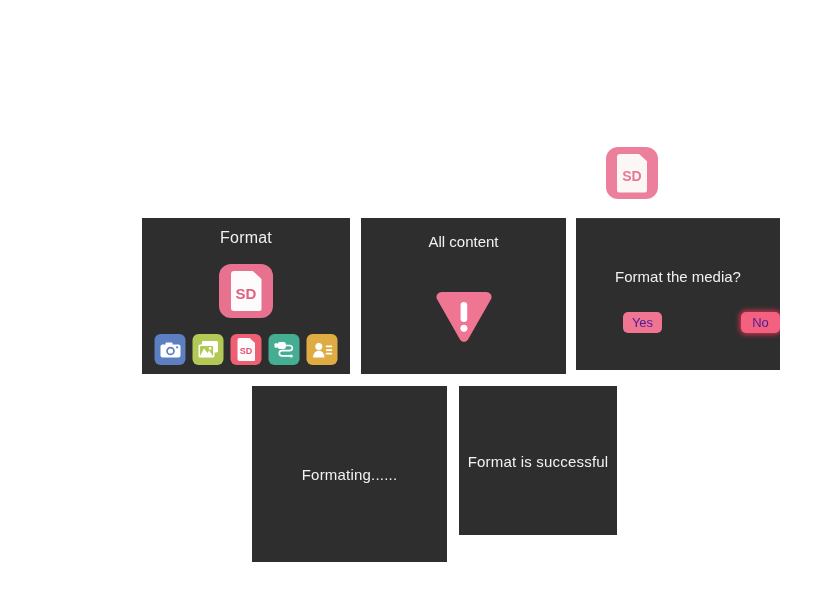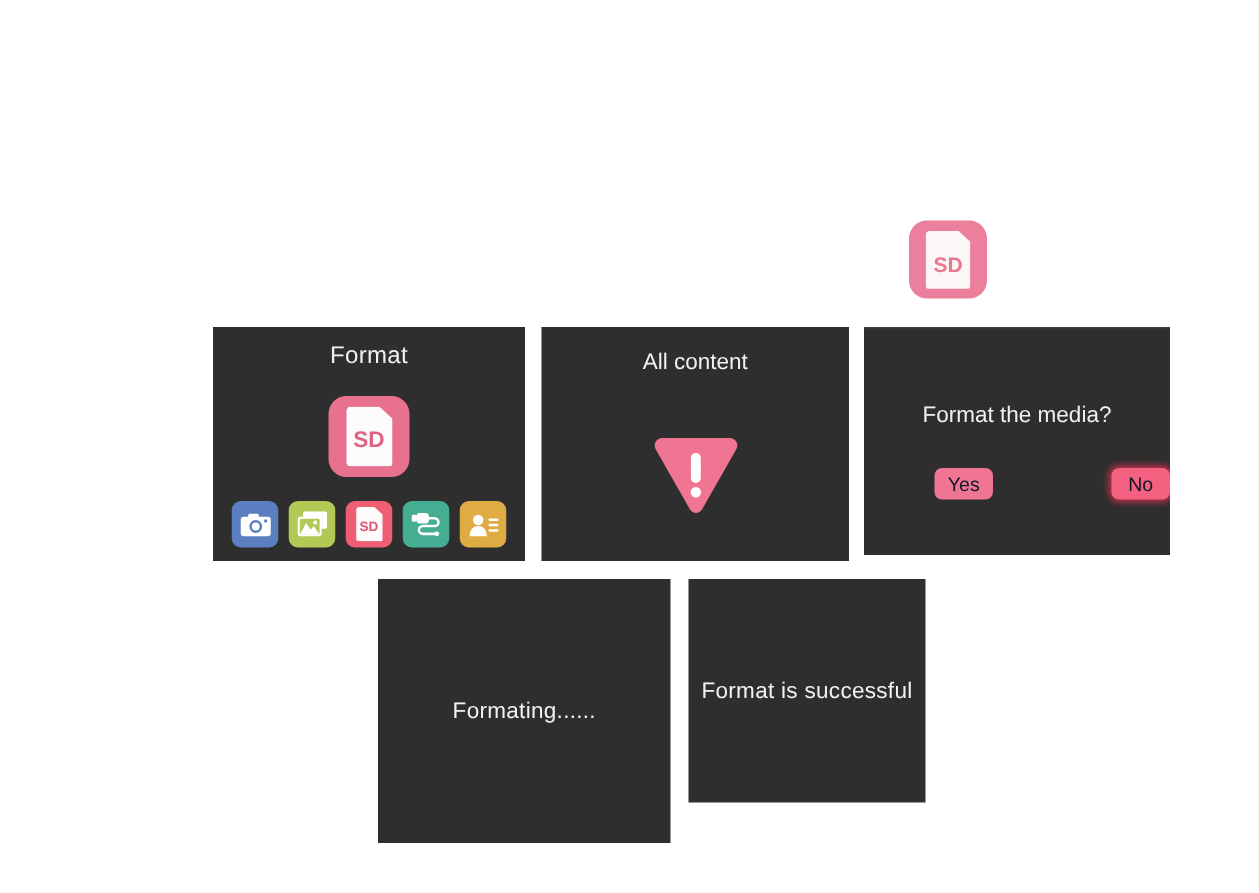--- a/index.html
+++ b/index.html
@@ -213,21 +213,21 @@
     gap: 32px;
   }
   .cbtn {
     display: inline-flex;
     align-items: center;
     justify-content: center;
     width: 52px;
     height: 21px;
     border-radius: 5px;
     font-size: 13px;
-    color: #0f172a;
+    color: #4c1d95;
     background: #ef7593;
     box-sizing: border-box;
     cursor: pointer;
     user-select: none;
     margin-left: 47px;
   }
   .cbtn.selected {
     background: #f4607f;
     box-shadow: 0 0 5px 1.5px rgba(237, 52, 86, .85);
   }

